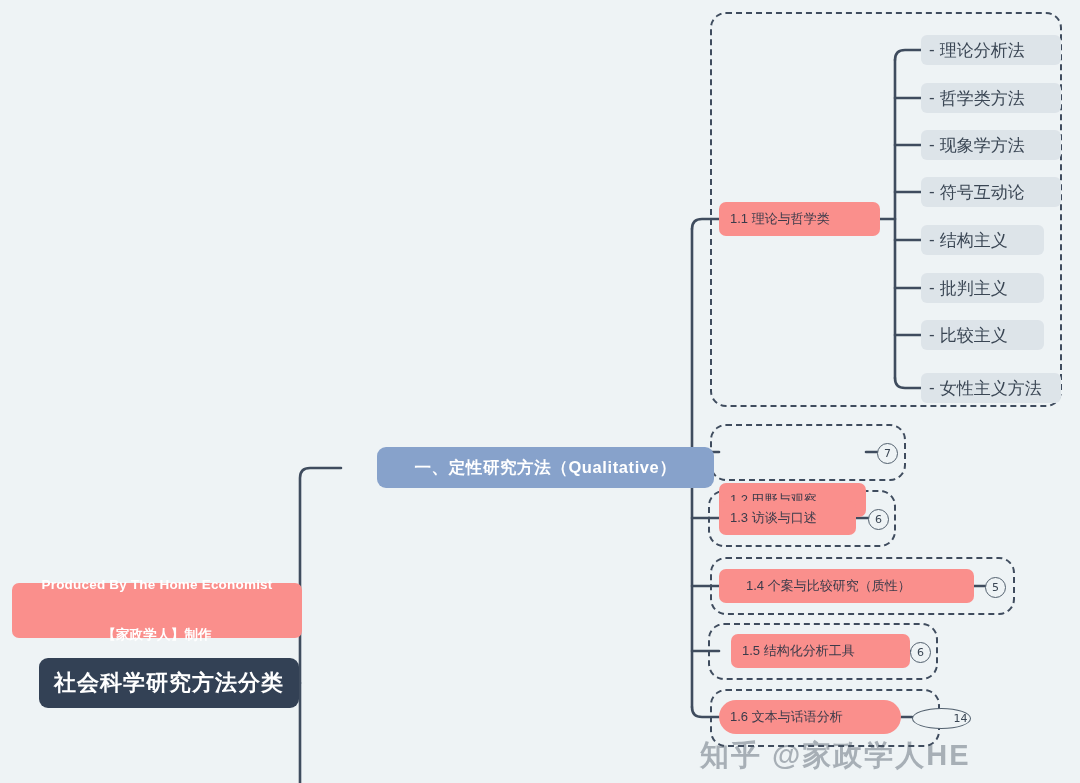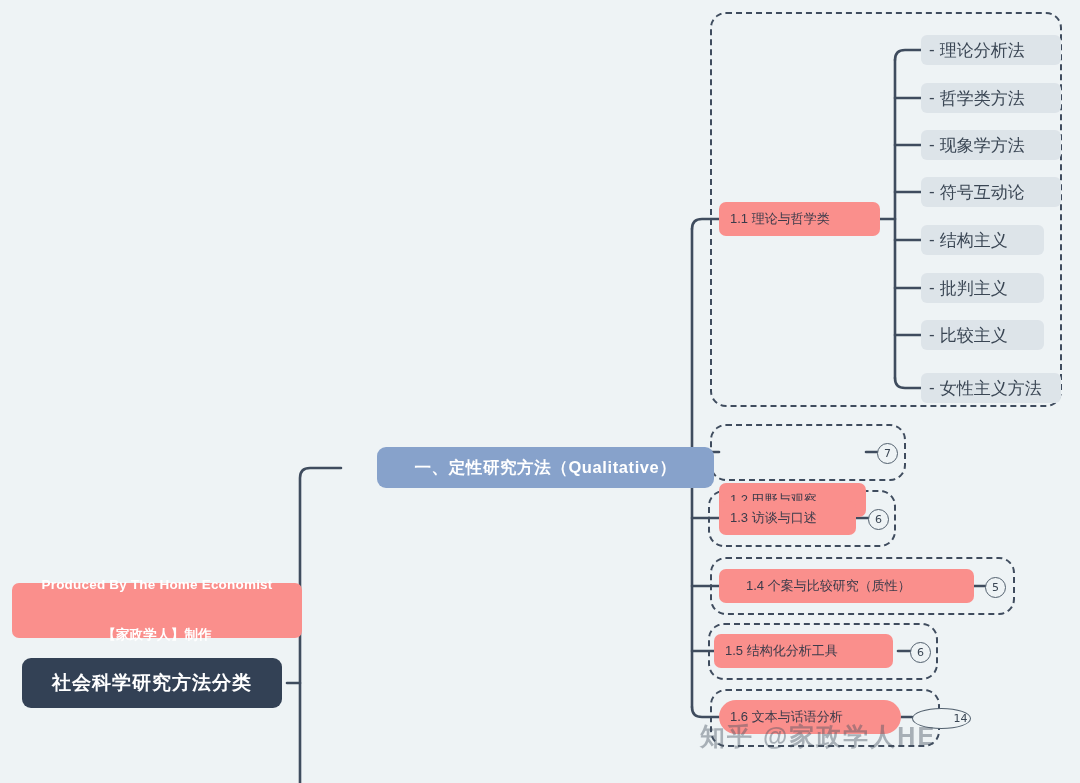--- a/index.html
+++ b/index.html
@@ -43,28 +43,28 @@
     gap: 2px;
     color: #ffffff;
     font-size: 13.5px;
     font-weight: bold;
     letter-spacing: .2px;
     text-align: right;
   }
   .root-credit .line2 { font-size: 13.5px; margin-top: 32px; }
 
   .root-title {
-    left: 22px;
+    left: 39px;
     top: 658px;
     width: 260px;
     height: 50px;
     background: #334155;
     border-radius: 9px;
     color: #ffffff;
-    font-size: 19px;
+    font-size: 22px;
     font-weight: bold;
     letter-spacing: 1px;
   }
 
   
   .branch1 {
     left: 341px;
     top: 447px;
     width: 337px;
     height: 41px;
@@ -123,22 +123,22 @@
     display: flex;
     align-items: center;
     justify-content: center;
     font-family: "DejaVu Sans", sans-serif;
   }
 
   
   .watermark {
     position: absolute;
     left: 700px;
-    top: 720px;
-    font-size: 25px;
+    top: 736px;
+    font-size: 29px;
     font-weight: bold;
     color: rgba(70, 80, 95, .42);
     white-space: nowrap;
     letter-spacing: 2px;
   }
 </style>
 </head>
 <body>
 
 <div id="canvas">
@@ -192,21 +192,21 @@
   </div>
 
   <div class="node root-title">社会科学研究方法分类</div>
 
   <div class="node branch1">一、定性研究方法（Qualitative）</div>
 
   <div class="node topic" style="left:719px; top:202px; width:161px;">1.1 理论与哲学类</div>
   <div class="node topic" style="left:719px; top:435px; width:147px;margin-top:48px;">1.2 田野与观察</div>
   <div class="node topic" style="left:719px; top:501px; width:137px;">1.3 访谈与口述</div>
   <div class="node topic" style="left:719px; top:569px; width:255px;padding-left:27px;">1.4 个案与比较研究（质性）</div>
-  <div class="node topic" style="left:714px; top:634px; width:179px;">1.5 结构化分析工具</div>
+  <div class="node topic" style="left:731px; top:634px; width:179px;">1.5 结构化分析工具</div>
   <div class="node topic" style="left:719px; top:700px; width:182px;border-radius:17px;">1.6 文本与话语分析</div>
 
   <div class="badge" style="left:877px; top:443px;">7</div>
   <div class="badge" style="left:868px; top:509px;">6</div>
   <div class="badge" style="left:985px; top:577px;">5</div>
   <div class="badge" style="left:910px; top:642px;">6</div>
   <div class="badge" style="left:912px; top:708px;padding-left:38px;">14</div>
 
   <div class="node leaf" style="left:921px; top:35px; width:140px;">
     <span class="dash">-</span>

